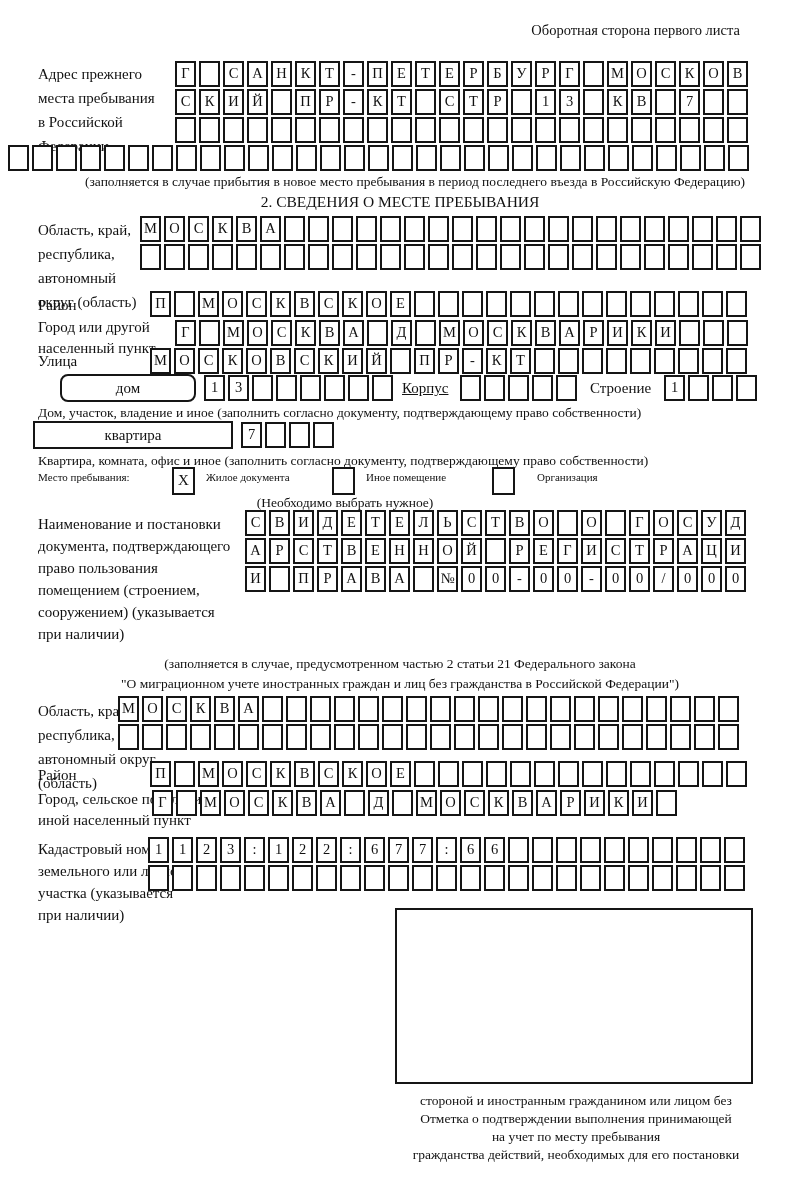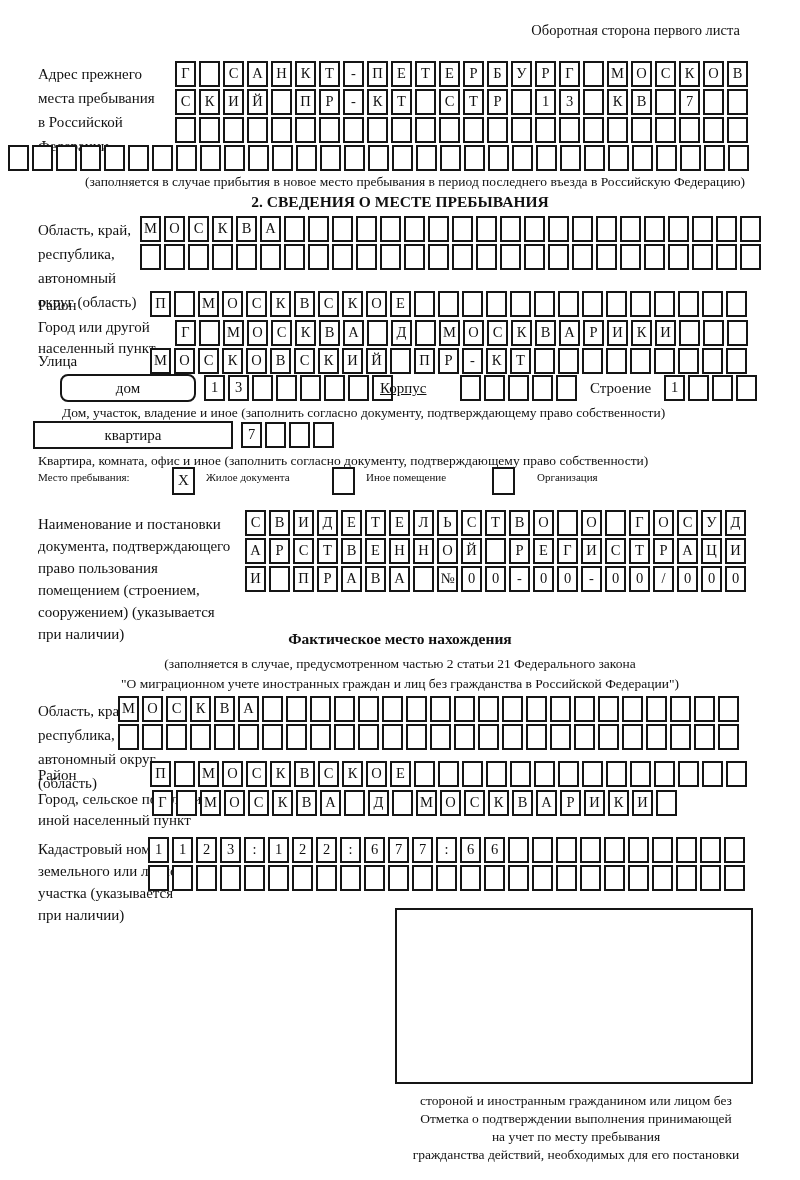--- a/index.html
+++ b/index.html
@@ -14,21 +14,21 @@
   .cellstack .cellrow{position:static;margin-bottom:2px;}
   .cell{flex:none;width:21px;height:26px;border:2px solid #151515;box-sizing:border-box;
         font-size:14.5px;line-height:21px;text-align:center;background:#fff;}
   .widebox{position:absolute;border:2px solid #151515;box-sizing:border-box;height:28px;
            font-size:15px;line-height:24px;text-align:center;background:#fff;}
   .checkbox{position:absolute;width:23px;height:28px;border:2px solid #151515;box-sizing:border-box;
             font-size:15px;line-height:23px;text-align:center;background:#fff;}
   .opt{position:absolute;font-size:11px;white-space:nowrap;}
   .note{position:absolute;font-size:13.5px;}
   .note-c{position:absolute;left:0;width:800px;text-align:center;font-size:13.5px;}
-  .title-c{position:absolute;left:0;width:800px;text-align:center;font-weight:bold;font-size:15.5px;}
+  .title-c{position:absolute;left:0;width:800px;text-align:center;font-weight:normal;font-size:15.5px;}
   .bigbox{position:absolute;border:2px solid #151515;box-sizing:border-box;background:#fff;}
   .conf{position:absolute;text-align:center;font-size:13.5px;line-height:18px;}
 </style>
 </head>
 <body>
 
 <div class="page">
 
   <div class="hdr">Оборотная сторона первого листа</div>
 
@@ -313,53 +313,54 @@
   <div class="cellrow" style="left:204px;top:375px;">
       <span class="cell">1</span>
       <span class="cell">3</span>
       <span class="cell"></span>
       <span class="cell"></span>
       <span class="cell"></span>
       <span class="cell"></span>
       <span class="cell"></span>
       <span class="cell"></span>
     </div>
-  <div class="lbl" style="left:380px;top:378px;text-decoration:underline;">Корпус</div>
+  <div class="lbl" style="left:402px;top:378px;text-decoration:underline;">Корпус</div>
   <div class="cellrow" style="left:460px;top:375px;">
       <span class="cell"></span>
       <span class="cell"></span>
       <span class="cell"></span>
       <span class="cell"></span>
       <span class="cell"></span>
     </div>
   <div class="lbl" style="left:590px;top:378px;">Строение</div>
   <div class="cellrow" style="left:664px;top:375px;">
       <span class="cell">1</span>
       <span class="cell"></span>
       <span class="cell"></span>
       <span class="cell"></span>
     </div>
-  <div class="note" style="left:38px;top:405px;margin-left:24px;">Дом, участок, владение и иное (заполнить согласно документу, подтверждающему право собственности)</div>
+  <div class="note" style="left:38px;top:405px;">Дом, участок, владение и иное (заполнить согласно документу, подтверждающему право собственности)</div>
 
   <div class="widebox" style="left:33px;top:421px;width:200px;">квартира</div>
   <div class="cellrow" style="left:241px;top:422px;">
       <span class="cell">7</span>
       <span class="cell"></span>
       <span class="cell"></span>
       <span class="cell"></span>
     </div>
   <div class="note" style="left:38px;top:453px;">Квартира, комната, офис и иное (заполнить согласно документу, подтверждающему право собственности)</div>
 
   <div class="opt" style="left:38px;top:471px;">Место пребывания:</div>
   <div class="checkbox" style="left:172px;top:467px;">X</div>
   <div class="opt" style="left:206px;top:471px;">Жилое документа</div>
   <div class="checkbox" style="left:332px;top:467px;"></div>
   <div class="opt" style="left:366px;top:471px;">Иное помещение</div>
   <div class="checkbox" style="left:492px;top:467px;"></div>
   <div class="opt" style="left:537px;top:471px;">Организация</div>
+  <div class="note" style="left:170px;top:495px;width:350px;text-align:center;">(Необходимо выбрать нужное)</div>
 
   <div class="lbl lh22" style="left:38px;top:513px;">
       <div class="ln">Наименование и постановки</div>
       <div class="ln">документа, подтверждающего</div>
       <div class="ln">право пользования</div>
       <div class="ln">помещением (строением,</div>
       <div class="ln">сооружением) (указывается</div>
       <div class="ln">при наличии)</div>
     </div>
   <div class="cellstack" style="left:245px;top:510px;">
@@ -427,21 +428,20 @@
         <span class="cell">-</span>
         <span class="cell">0</span>
         <span class="cell">0</span>
         <span class="cell">/</span>
         <span class="cell">0</span>
         <span class="cell">0</span>
         <span class="cell">0</span>
       </div>
   </div>
 
-  <div class="title-c" style="top:630px;">Фактическое место нахождения</div>
   <div class="note-c" style="top:654px;line-height:20px;">
       <div class="ln">(заполняется в случае, предусмотренном частью 2 статьи 21 Федерального закона</div>
       <div class="ln">"О миграционном учете иностранных граждан и лиц без гражданства в Российской Федерации")</div>
     </div>
 
   <div class="lbl lh24" style="left:38px;top:699px;">
       <div class="ln">Область, край,</div>
       <div class="ln">республика,</div>
       <div class="ln">автономный округ</div>
       <div class="ln">(область)</div>

